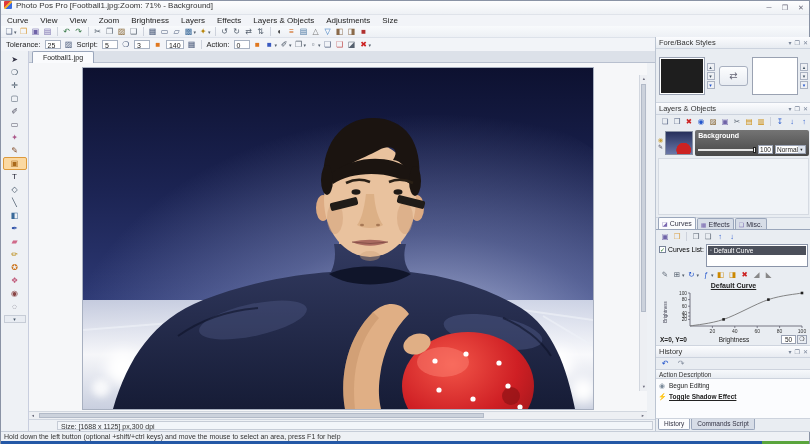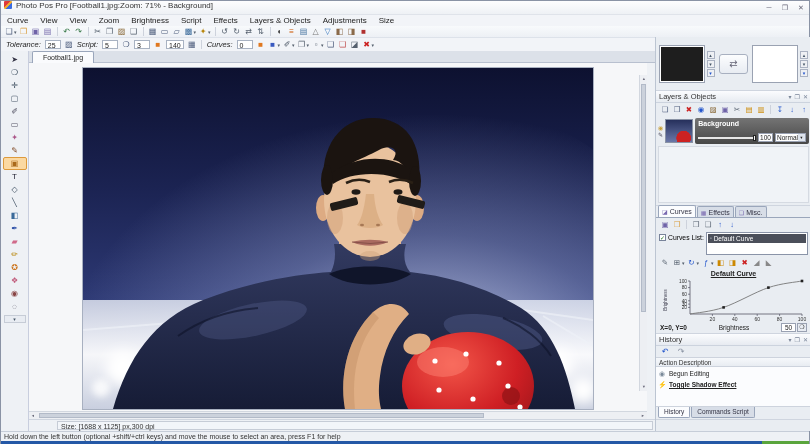--- a/index.html
+++ b/index.html
@@ -23,21 +23,21 @@
   .toolbar1{position:absolute;left:0;top:25px;right:0;height:12px;
     background:linear-gradient(#f8fafc,#edf0f5);border-bottom:1px solid #dde2ea;
     display:flex;align-items:center;padding-left:2px;}
   .tbtn{display:inline-flex;align-items:center;height:11px;padding:0 1px;border-radius:2px;}
   .tbtn .g{font-size:8px;line-height:10px;width:10px;text-align:center;color:#4a5a7a;}
   .dd{font-size:5px;color:#55606e;}
   .vsep{width:1px;height:9px;background:#cdd2dc;margin:0 3px;display:inline-block;flex:0 0 1px;}
 
   .toolbar2{position:absolute;left:0;top:37px;width:654px;height:13px;background:#f2f4f8;
     display:flex;align-items:center;font-size:7.5px;color:#222;padding-left:3px;}
-  .lab{margin:8px 2px;white-space:nowrap;font-style:italic;}
+  .lab{margin:8px 2px;white-space:nowrap;}
   .vbox{height:9px;min-width:16px;background:#fff;border:1px solid #a8b2c2;
     font-size:7px;line-height:7px;padding:1px 2px;margin:0 2px;}
   .iconrow{display:inline-flex;align-items:center;}
   .sw-orange .g{color:#e07820!important;}
 
   
   .tools{position:absolute;left:0;top:50px;width:28px;height:380px;background:#eef1f5;
     border-right:1px solid #c8cede;display:flex;flex-direction:column;align-items:center;padding-top:2px;}
   .tool{width:24px;height:13px;display:flex;align-items:center;justify-content:center;gap:1px;}
   .tool .g{font-size:8px;width:13px;text-align:center;line-height:11px;}
@@ -161,21 +161,21 @@
       <span class="wbtn">✕</span>
     </span>
   </div>
 
   <div class="menubar">
     <span class="menu-item">Curve</span>
     <span class="menu-item">View</span>
     <span class="menu-item">View</span>
     <span class="menu-item">Zoom</span>
     <span class="menu-item">Brightness</span>
-    <span class="menu-item">Script</span>
+    <span class="menu-item">Layers</span>
     <span class="menu-item">Effects</span>
     <span class="menu-item">Layers &amp; Objects</span>
     <span class="menu-item">Adjustments</span>
     <span class="menu-item">Size</span>
   </div>
 
   <div class="toolbar1">
       <span class="tbtn">
         <span class="g" style="color: rgb(74, 90, 122);">❏</span>
         <span class="dd">▾</span>
@@ -280,21 +280,21 @@
       </span>
     <span class="vbox">3</span>
     <span class="tbtn sw-orange">
         <span class="g">■</span>
       </span>
     <span class="vbox">140</span>
     <span class="tbtn">
         <span class="g">▦</span>
       </span>
     <span class="vsep"></span>
-    <span class="lab">Curves:</span>
+    <span class="lab">Action:</span>
     <span class="vbox">0</span>
     <span class="iconrow">
         <span class="tbtn">
           <span class="g" style="color: rgb(224, 120, 32);">■</span>
         </span>
         <span class="tbtn">
           <span class="g" style="color: rgb(58, 90, 192);">■</span>
           <span class="dd">▾</span>
         </span>
         <span class="tbtn">
@@ -541,20 +541,28 @@
       <span class="arr" style="right:0">▸</span>
     </div>
     <div class="size-status">
       <span class="size-field">Size: [1688 x 1125] px,300 dpi</span>
     </div>
   </div>
 
   <div class="rightpanel">
 
     <div class="panel">
+      <div class="phead">
+        <span>Fore/Back Styles</span>
+        <span class="pics">
+          <span>▾</span>
+          <span>❐</span>
+          <span>✕</span>
+        </span>
+      </div>
       <div class="fb-body">
         <span class="swatch fore"></span>
         <span class="spincol">
           <span class="spin">▴</span>
           <span class="spin">▾</span>
           <span class="spin blue">▾</span>
         </span>
         <span class="swapbtn">
           <span>⇄</span>
         </span>

